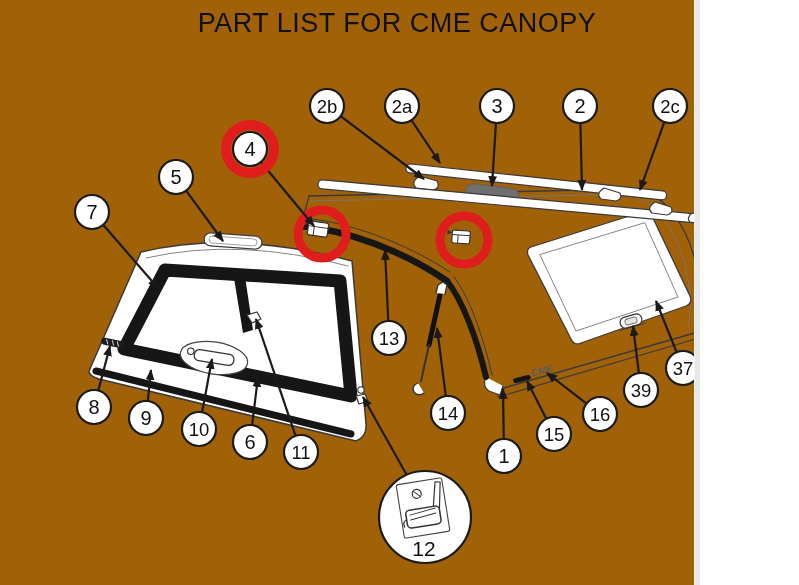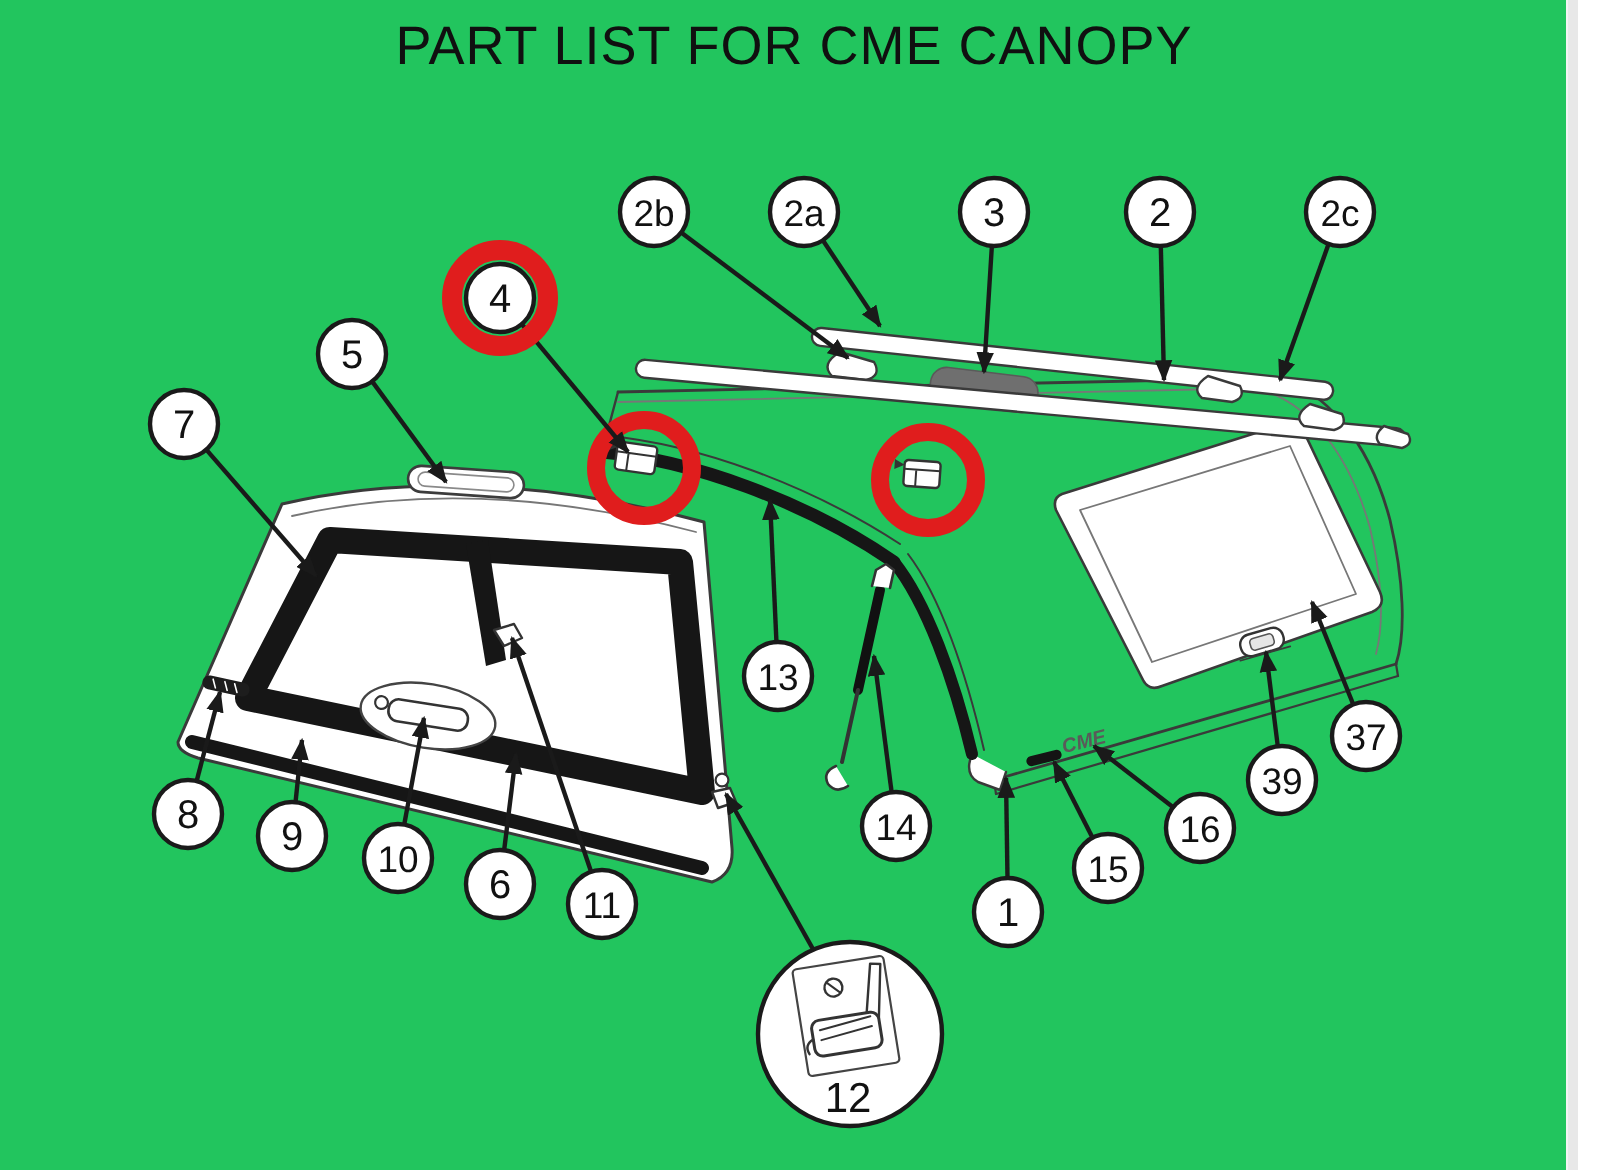--- a/index.html
+++ b/index.html
@@ -1,17 +1,17 @@
 <!DOCTYPE html>
 <html><head>
 <meta charset="utf-8">
 <style>
   html,body{margin:0;padding:0;background:#ffffff;}
   .stage{
-    position:relative;width:789px;height:585px;overflow:hidden;background:#22c55e;
+    position:relative;width:700px;height:585px;overflow:hidden;background:#a16207;
     font-family:"Liberation Sans", sans-serif;
   }
   .title{
     position:absolute;top:8px;left:0;width:794px;margin:0;
     text-align:center;font-size:27px;font-weight:500;letter-spacing:.5px;color:#101010;
   }
   .edge-strip{
     position:absolute;top:0;right:0;width:5px;height:585px;
     background:#e8e8e8;border-left:1px solid #f4f4f4;
   }

